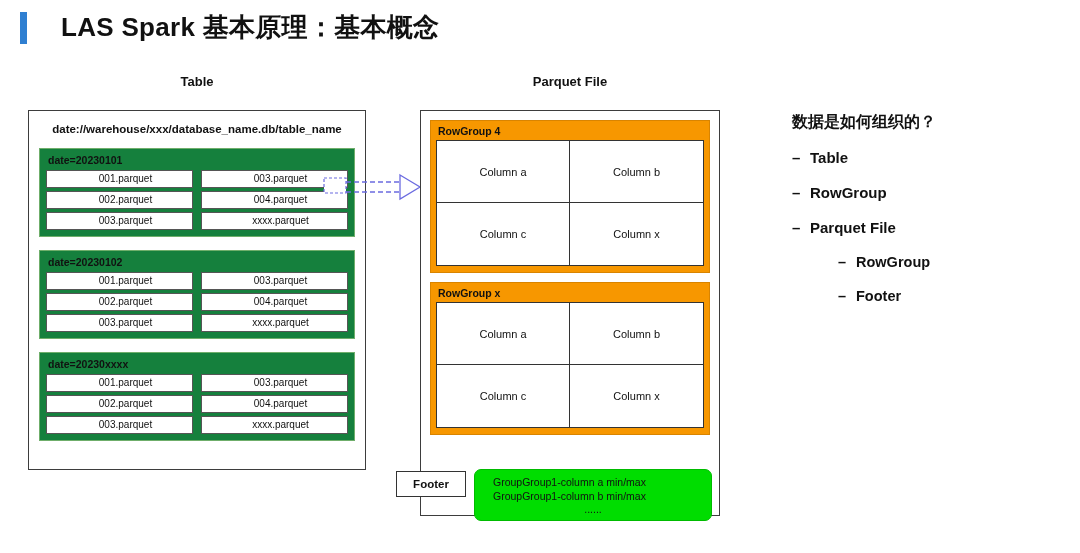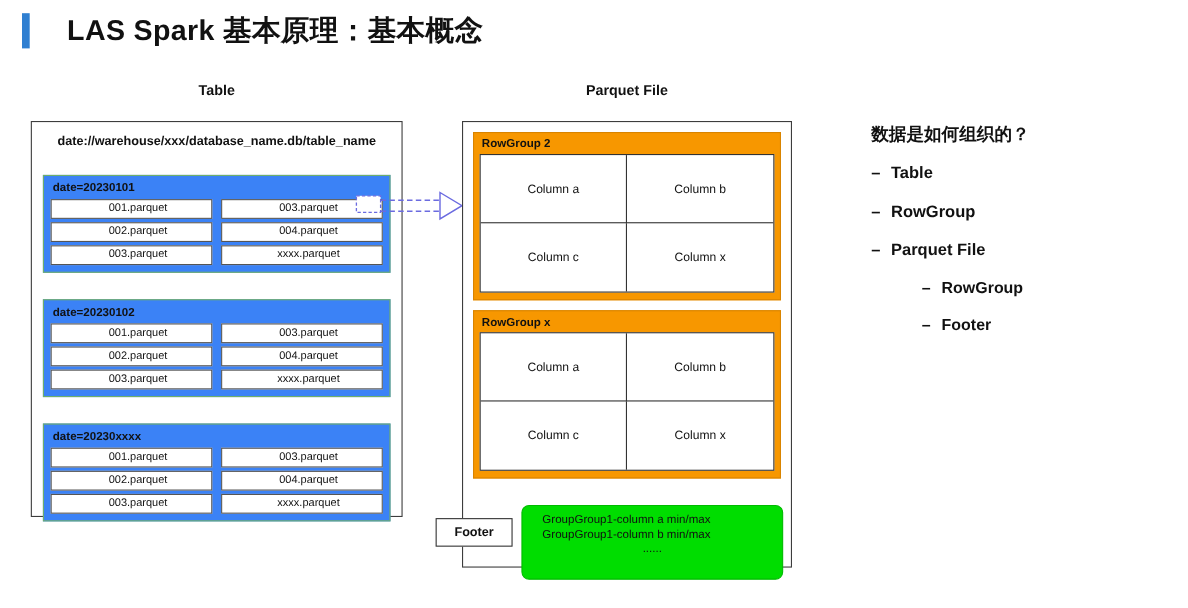--- a/index.html
+++ b/index.html
@@ -62,22 +62,22 @@
     box-sizing: border-box;
   }
   .hdfs-path {
     font-size: 11.5px;
     font-weight: bold;
     text-align: center;
     margin-top: 12px;
     color: #111;
   }
   .partition {
-    margin: 24px 10px 0 10px;
-    background: #3b82f6;
+    margin: 13px 10px 0 10px;
+    background: #15803d;
     border: 1px solid #6fae6b;
     padding: 4px 6px 6px 6px;
     box-sizing: border-box;
   }
   .partition-label {
     font-size: 10.5px;
     font-weight: bold;
     color: #111;
     margin: 1px 0 4px 2px;
   }
@@ -169,23 +169,23 @@
     font-weight: bold;
     display: flex;
     align-items: center;
     justify-content: center;
     color: #111;
     box-sizing: border-box;
   }
   .footer-box {
     position: absolute;
     left: 53px;
-    top: 0px;
+    top: 10px;
     width: 238px;
-    height: 68px;
+    height: 52px;
     background: #00dd00;
     border: 1px solid #00bb00;
     border-radius: 7px;
     box-sizing: border-box;
     padding: 5px 0 0 18px;
   }
   .footer-line {
     font-size: 10.5px;
     color: #111;
     line-height: 14px;
@@ -284,21 +284,21 @@
   <svg width="110" height="40" viewBox="0 0 110 40">
     <rect x="2" y="8" width="22" height="15" fill="#ffffff" stroke="#6b6be0" stroke-width="1.2" stroke-dasharray="3,2"></rect>
     <line x1="24" y1="12" x2="78" y2="12" stroke="#6b6be0" stroke-width="1.4" stroke-dasharray="5,3"></line>
     <line x1="24" y1="22" x2="78" y2="22" stroke="#6b6be0" stroke-width="1.4" stroke-dasharray="5,3"></line>
     <polygon points="78,5 98,17 78,29" fill="#ffffff" stroke="#6b6be0" stroke-width="1.3"></polygon>
   </svg>
 </div>
 
 <div class="parquet-panel">
   <div class="rowgroup">
-    <div class="rowgroup-label">RowGroup 2</div>
+    <div class="rowgroup-label">RowGroup 4</div>
     <div class="col-grid">
       <div class="col-cell">Column a</div>
       <div class="col-cell">Column b</div>
       <div class="col-cell">Column c</div>
       <div class="col-cell">Column x</div>
     </div>
   </div>
 
   <div class="rowgroup">
     <div class="rowgroup-label">RowGroup x</div>

